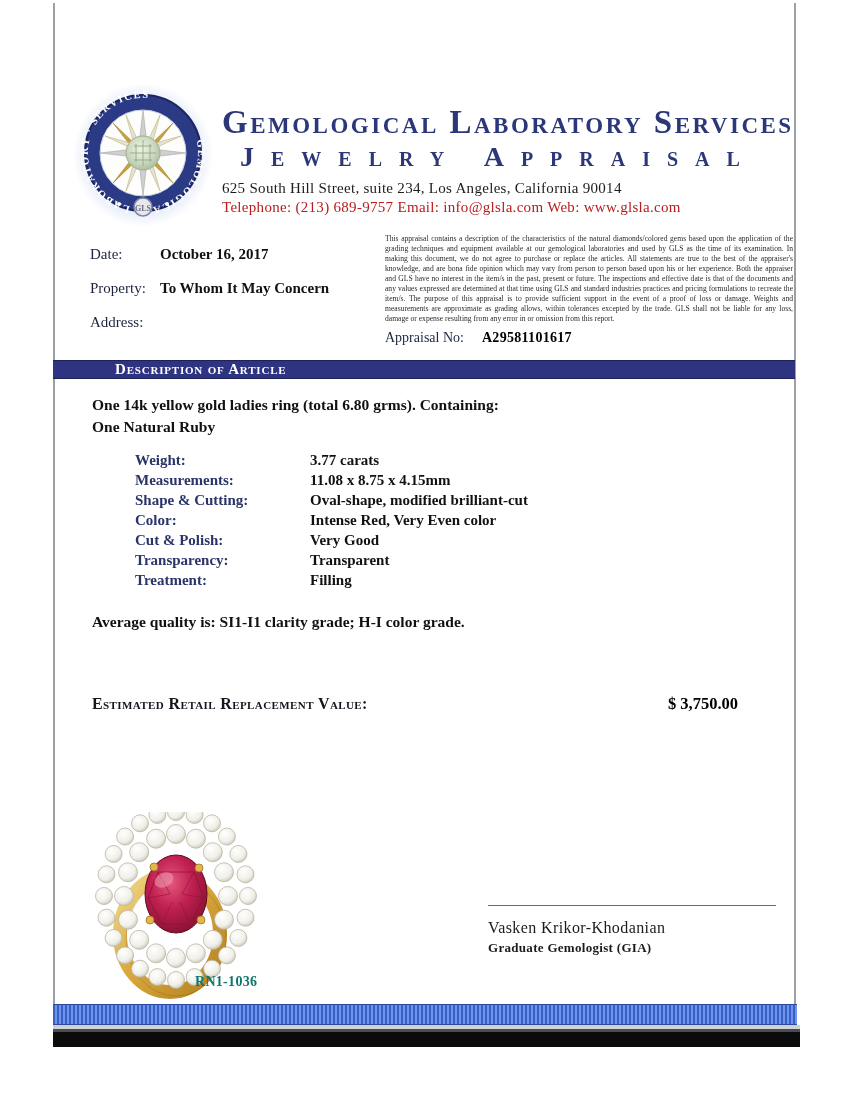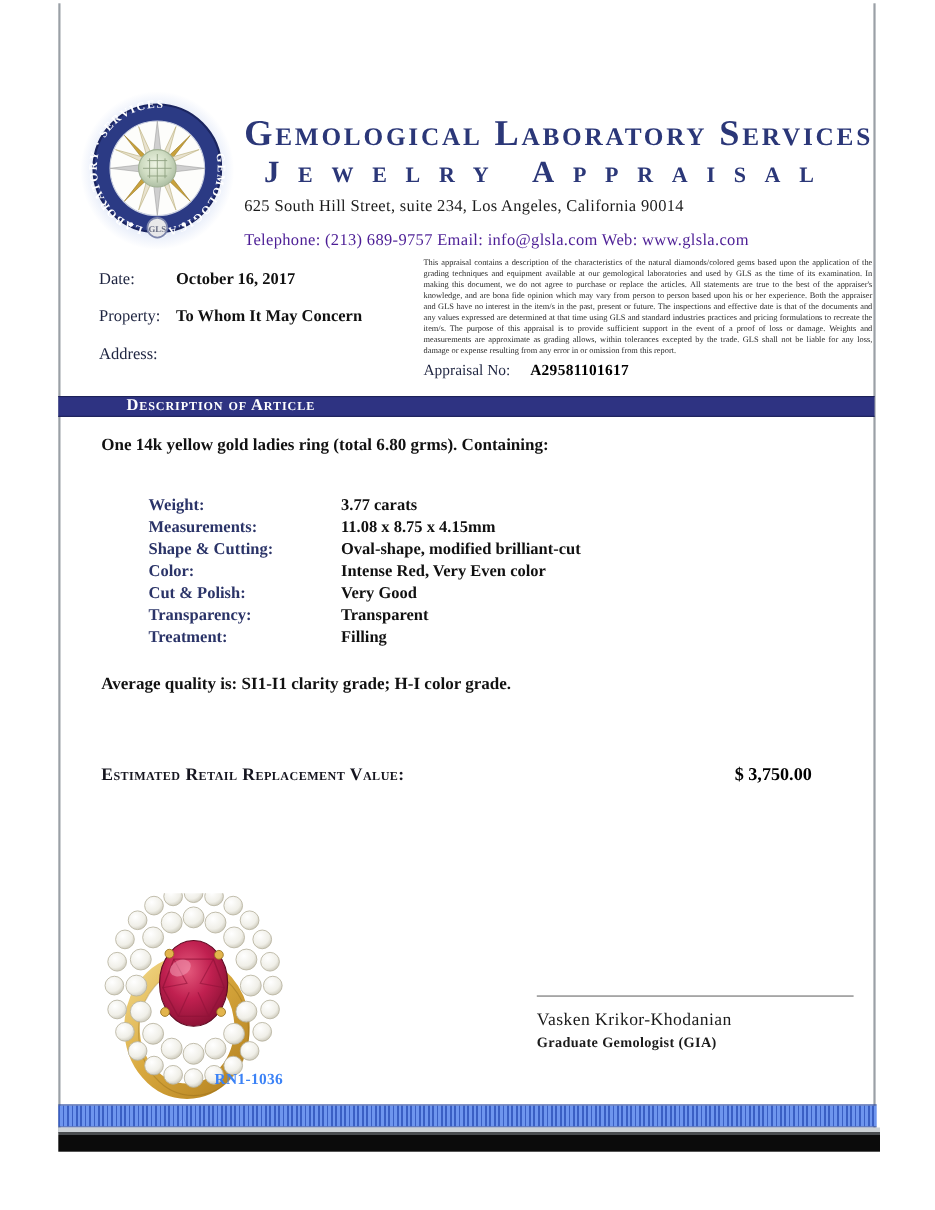--- a/index.html
+++ b/index.html
@@ -18,21 +18,21 @@
   .header-text { position:absolute; left:222px; top:106px; width:575px; }
   .company-name {
     font-variant:small-caps; color:#2b3778; font-weight:bold;
     font-size:33px; letter-spacing:2.5px; line-height:1.0; white-space:nowrap;
   }
   .doc-type {
     font-variant:small-caps; color:#2b3778; font-weight:bold;
     font-size:28px; letter-spacing:17px; line-height:1.15; white-space:nowrap; margin-top:2px;margin-left:18px;
   }
   .addr-line { font-size:15px; color:#1c1c1c; margin-top:7px; letter-spacing:0.3px; }
-  .contact-line { font-size:15px; color:#4c1d95; margin-top:14px; letter-spacing:0.3px; }
+  .contact-line { font-size:15px; color:#b91c1c; margin-top:2px; letter-spacing:0.3px; }
 
   
   .info-left { position:absolute; left:90px; top:246px; width:290px; }
   .info-row { display:flex; margin-bottom:17px; }
   .info-label { font-size:15px; color:#1e2440; width:70px; flex:0 0 70px; }
   .info-value { font-size:15px; color:#111; font-weight:bold; }
   .disclaimer {
     position:absolute; left:385px; top:234px; width:408px;
     font-size:7.6px; line-height:1.32; color:#2a2a2a; text-align:justify;
     font-family:"Liberation Serif", serif;
@@ -62,21 +62,21 @@
   .diamond-lines { position:absolute; left:92px; top:613px; width:620px; }
   .diamond-lines div { font-size:15.5px; font-weight:bold; color:#111; margin-bottom:7px; }
 
   
   .valuation { position:absolute; left:92px; top:694px; width:646px; display:flex; justify-content:space-between; align-items:baseline; }
   .valuation .lbl { font-variant:small-caps; font-weight:bold; font-size:16px; color:#15151f; letter-spacing:0.4px; }
   .valuation .amt { font-weight:bold; font-size:16.5px; color:#000; }
 
   
   .ring-photo { position:absolute; left:58px; top:812px; width:272px; height:196px; }
-  .item-code { position:absolute; left:195px; top:974px; font-size:14px; font-weight:bold; color:#3b82f6; letter-spacing:0.3px; }
+  .item-code { position:absolute; left:195px; top:974px; font-size:14px; font-weight:bold; color:#0f766e; letter-spacing:0.3px; }
   .signature { position:absolute; left:488px; top:905px; width:288px; }
   .sig-line { height:1px; background:#6b6b6b; width:100%; }
   .sig-name { font-size:16px; color:#1b1b1b; margin-top:13px; letter-spacing:0.4px; }
   .sig-title { font-size:13px; color:#1b1b1b; font-weight:bold; margin-top:3px; letter-spacing:0.3px; }
 
   
   .band-stripes {
     position:absolute; left:53px; top:1004px; width:744px; height:21px; z-index:5;
     background:repeating-linear-gradient(90deg, #3a5fc4 0px, #3a5fc4 1.6px, #6e95ee 1.6px, #6e95ee 4px);
     border-top:1px solid #2c4aa0; border-bottom:1px solid #2c4aa0;
@@ -176,20 +176,21 @@
     <span class="lbl">Appraisal No:</span>
     <span class="val">A29581101617</span>
   </div>
 
   <div class="section-banner">
     <span class="title">Description of Article</span>
   </div>
 
   <div class="summary">
     <div>One 14k yellow gold ladies ring (total 6.80 grms). Containing:</div>
+    <div>One Natural Ruby</div>
   </div>
 
   <div class="attr-table">
     <div class="attr-row">
       <span class="attr-label">Weight:</span>
       <span class="attr-value">3.77 carats</span>
     </div>
     <div class="attr-row">
       <span class="attr-label">Measurements:</span>
       <span class="attr-value">11.08 x 8.75 x 4.15mm</span>

